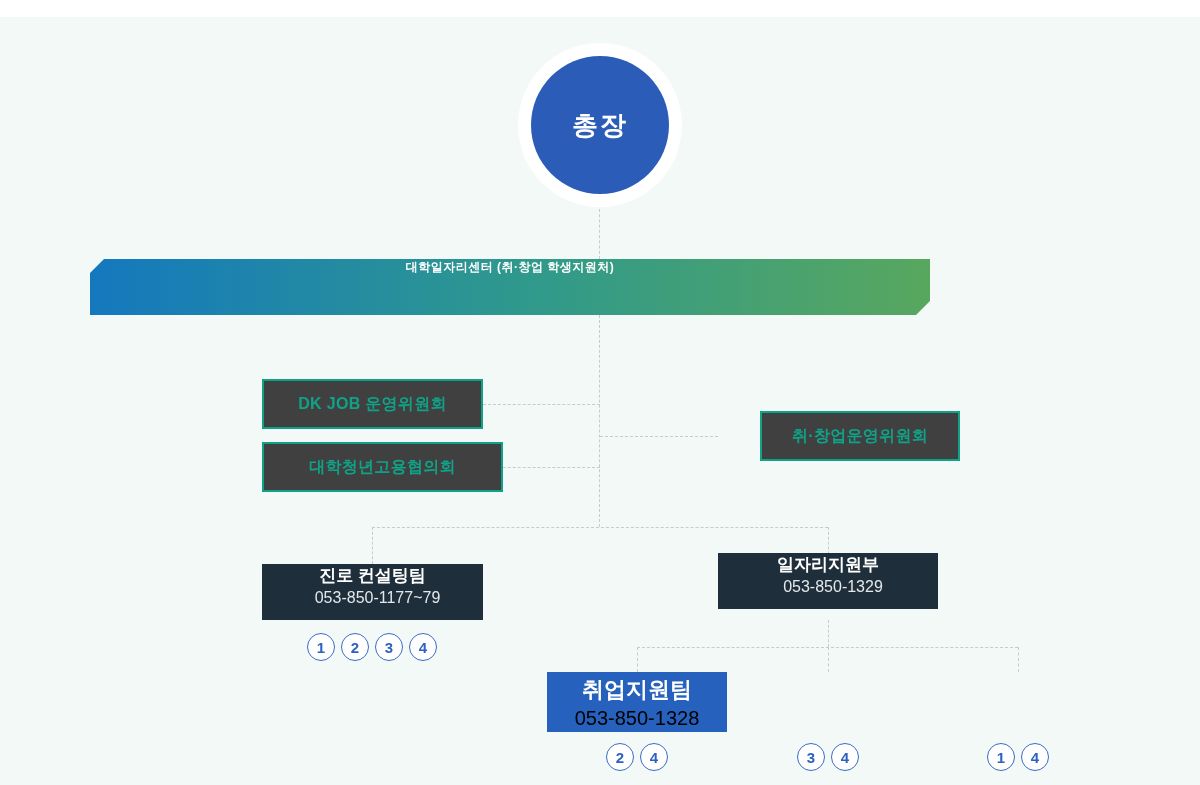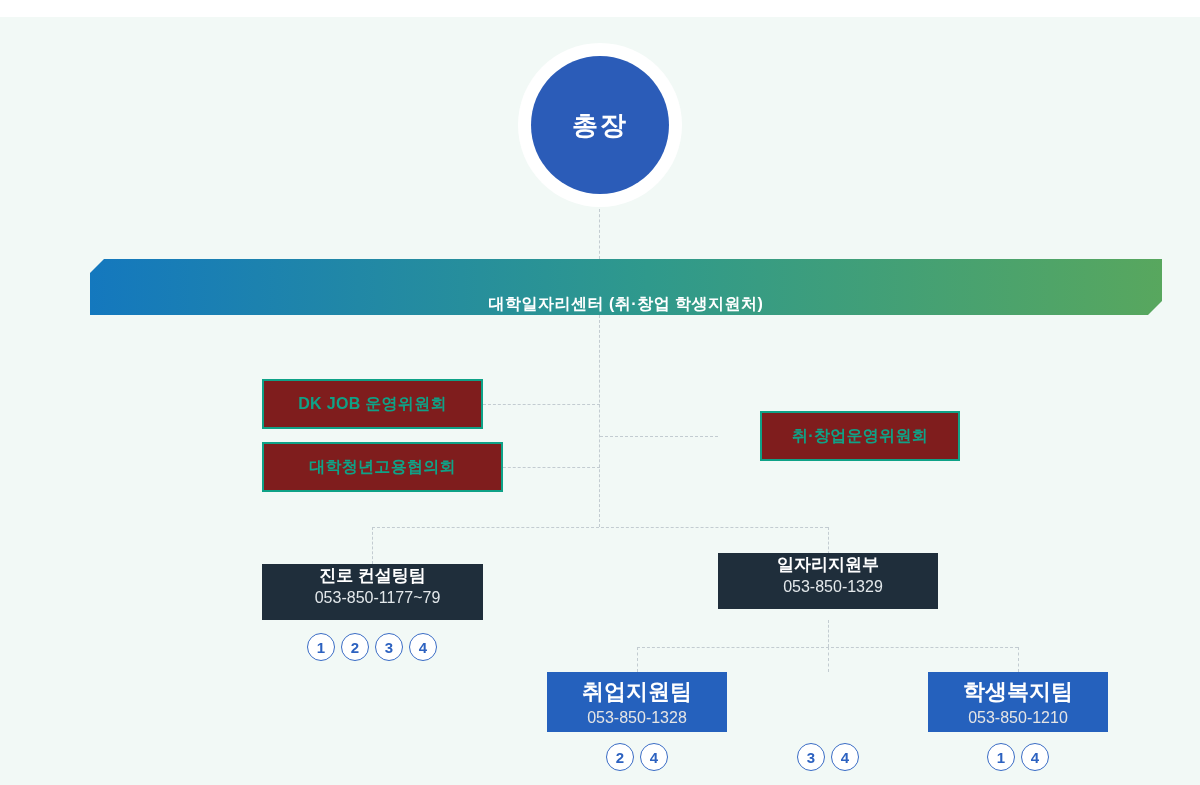--- a/index.html
+++ b/index.html
@@ -22,51 +22,51 @@
   }
   .president-circle{
     position:absolute; left:13px; top:13px; width:138px; height:138px;
     background:#2b5cb8; border-radius:50%;
     display:flex; align-items:center; justify-content:center;
     color:#ffffff; font-size:26px; font-weight:bold; letter-spacing:2px;
   }
 
   
   .banner{
-    position:absolute; left:90px; top:242px; width:1072px; height:56px;
+    position:absolute; left:90px; top:242px; width:840px; height:56px;
     background:linear-gradient(90deg,#1478be 0%,#2f998c 52%,#58a75e 100%);
     clip-path:polygon(14px 0, 100% 0, 100% calc(100% - 14px), calc(100% - 14px) 100%, 0 100%, 0 14px);
-    display:flex; align-items:flex-end; justify-content:center;
-    color:#ffffff; font-size:16px; font-weight:bold; letter-spacing:0.5px;
+    display:flex; align-items:flex-start; justify-content:center;
+    color:#ffffff; font-size:12px; font-weight:bold; letter-spacing:0.5px;
   }
 
   
   .committee{
-    position:absolute; background:#7f1d1d; border:2px solid #0fa287;
+    position:absolute; background:#404040; border:2px solid #0fa287;
     display:flex; align-items:center; justify-content:center;
     color:#0fa287; font-size:16px; font-weight:bold; letter-spacing:0.3px;
   }
 
   
   .dept{
     position:absolute; background:#1f2e3b; height:56px;
     display:flex; flex-direction:column; align-items:center; justify-content:flex-start;
     color:#ffffff; gap:2px;
   }
   .dept .t{ font-size:17px; font-weight:bold; }
   .dept .p{ font-size:16px; color:#e3e8eb; font-weight:normal;padding-left:10px; }
 
   
   .team{
     position:absolute; background:#2561bd; width:180px; height:60px;
     display:flex; flex-direction:column; align-items:center; justify-content:center;
     color:#ffffff; gap:2px;
   }
   .team .t{ font-size:22px; font-weight:bold; }
-  .team .p{ font-size:16px; color:#e5e5e5; font-weight:normal; }
+  .team .p{ font-size:20px; color:#000000; font-weight:normal; }
 
   
   .badge-row{
     position:absolute; display:flex; gap:6px; transform:translateX(-50%);
   }
   .badge{
     width:28px; height:28px; border-radius:50%;
     background:#ffffff; border:1.5px solid #3a6cc5;
     display:flex; align-items:center; justify-content:center;
     color:#2d62c0; font-size:15px; font-weight:bold;
@@ -124,24 +124,20 @@
     <span class="badge">1</span>
     <span class="badge">2</span>
     <span class="badge">3</span>
     <span class="badge">4</span>
   </div>
 
   <div class="team" style="left:547px; top:655px;">
     <span class="t">취업지원팀</span>
     <span class="p">053-850-1328</span>
   </div>
-  <div class="team" style="left:928px; top:655px;">
-    <span class="t">학생복지팀</span>
-    <span class="p">053-850-1210</span>
-  </div>
 
   <div class="badge-row" style="left:637px; top:726px;">
     <span class="badge">2</span>
     <span class="badge">4</span>
   </div>
   <div class="badge-row" style="left:828px; top:726px;">
     <span class="badge">3</span>
     <span class="badge">4</span>
   </div>
   <div class="badge-row" style="left:1018px; top:726px;">

